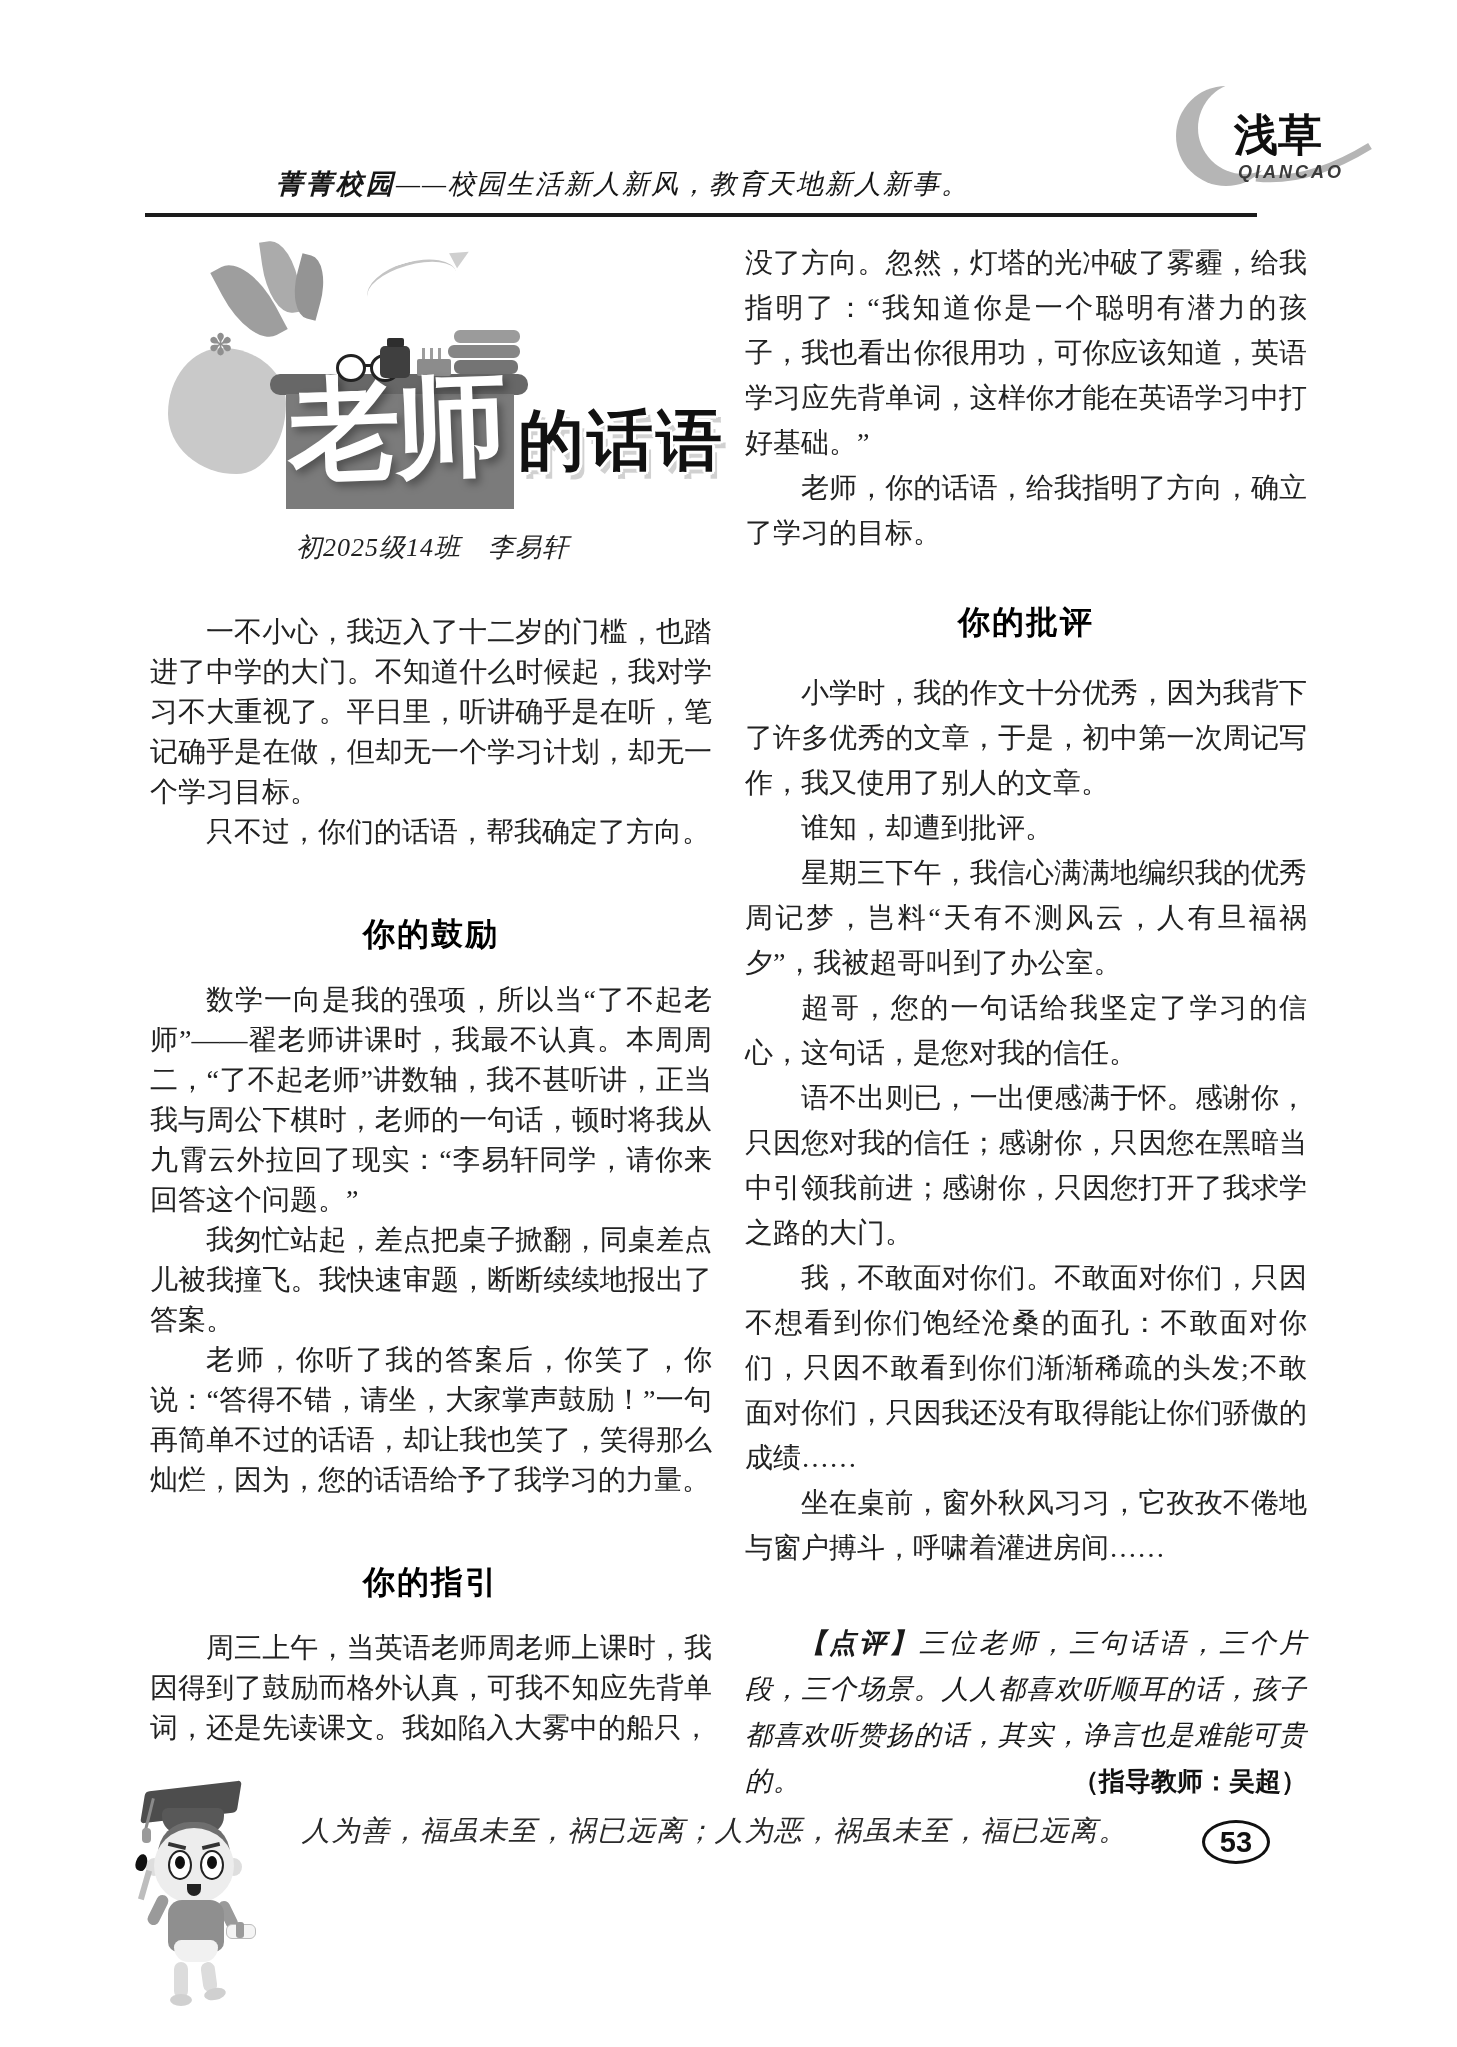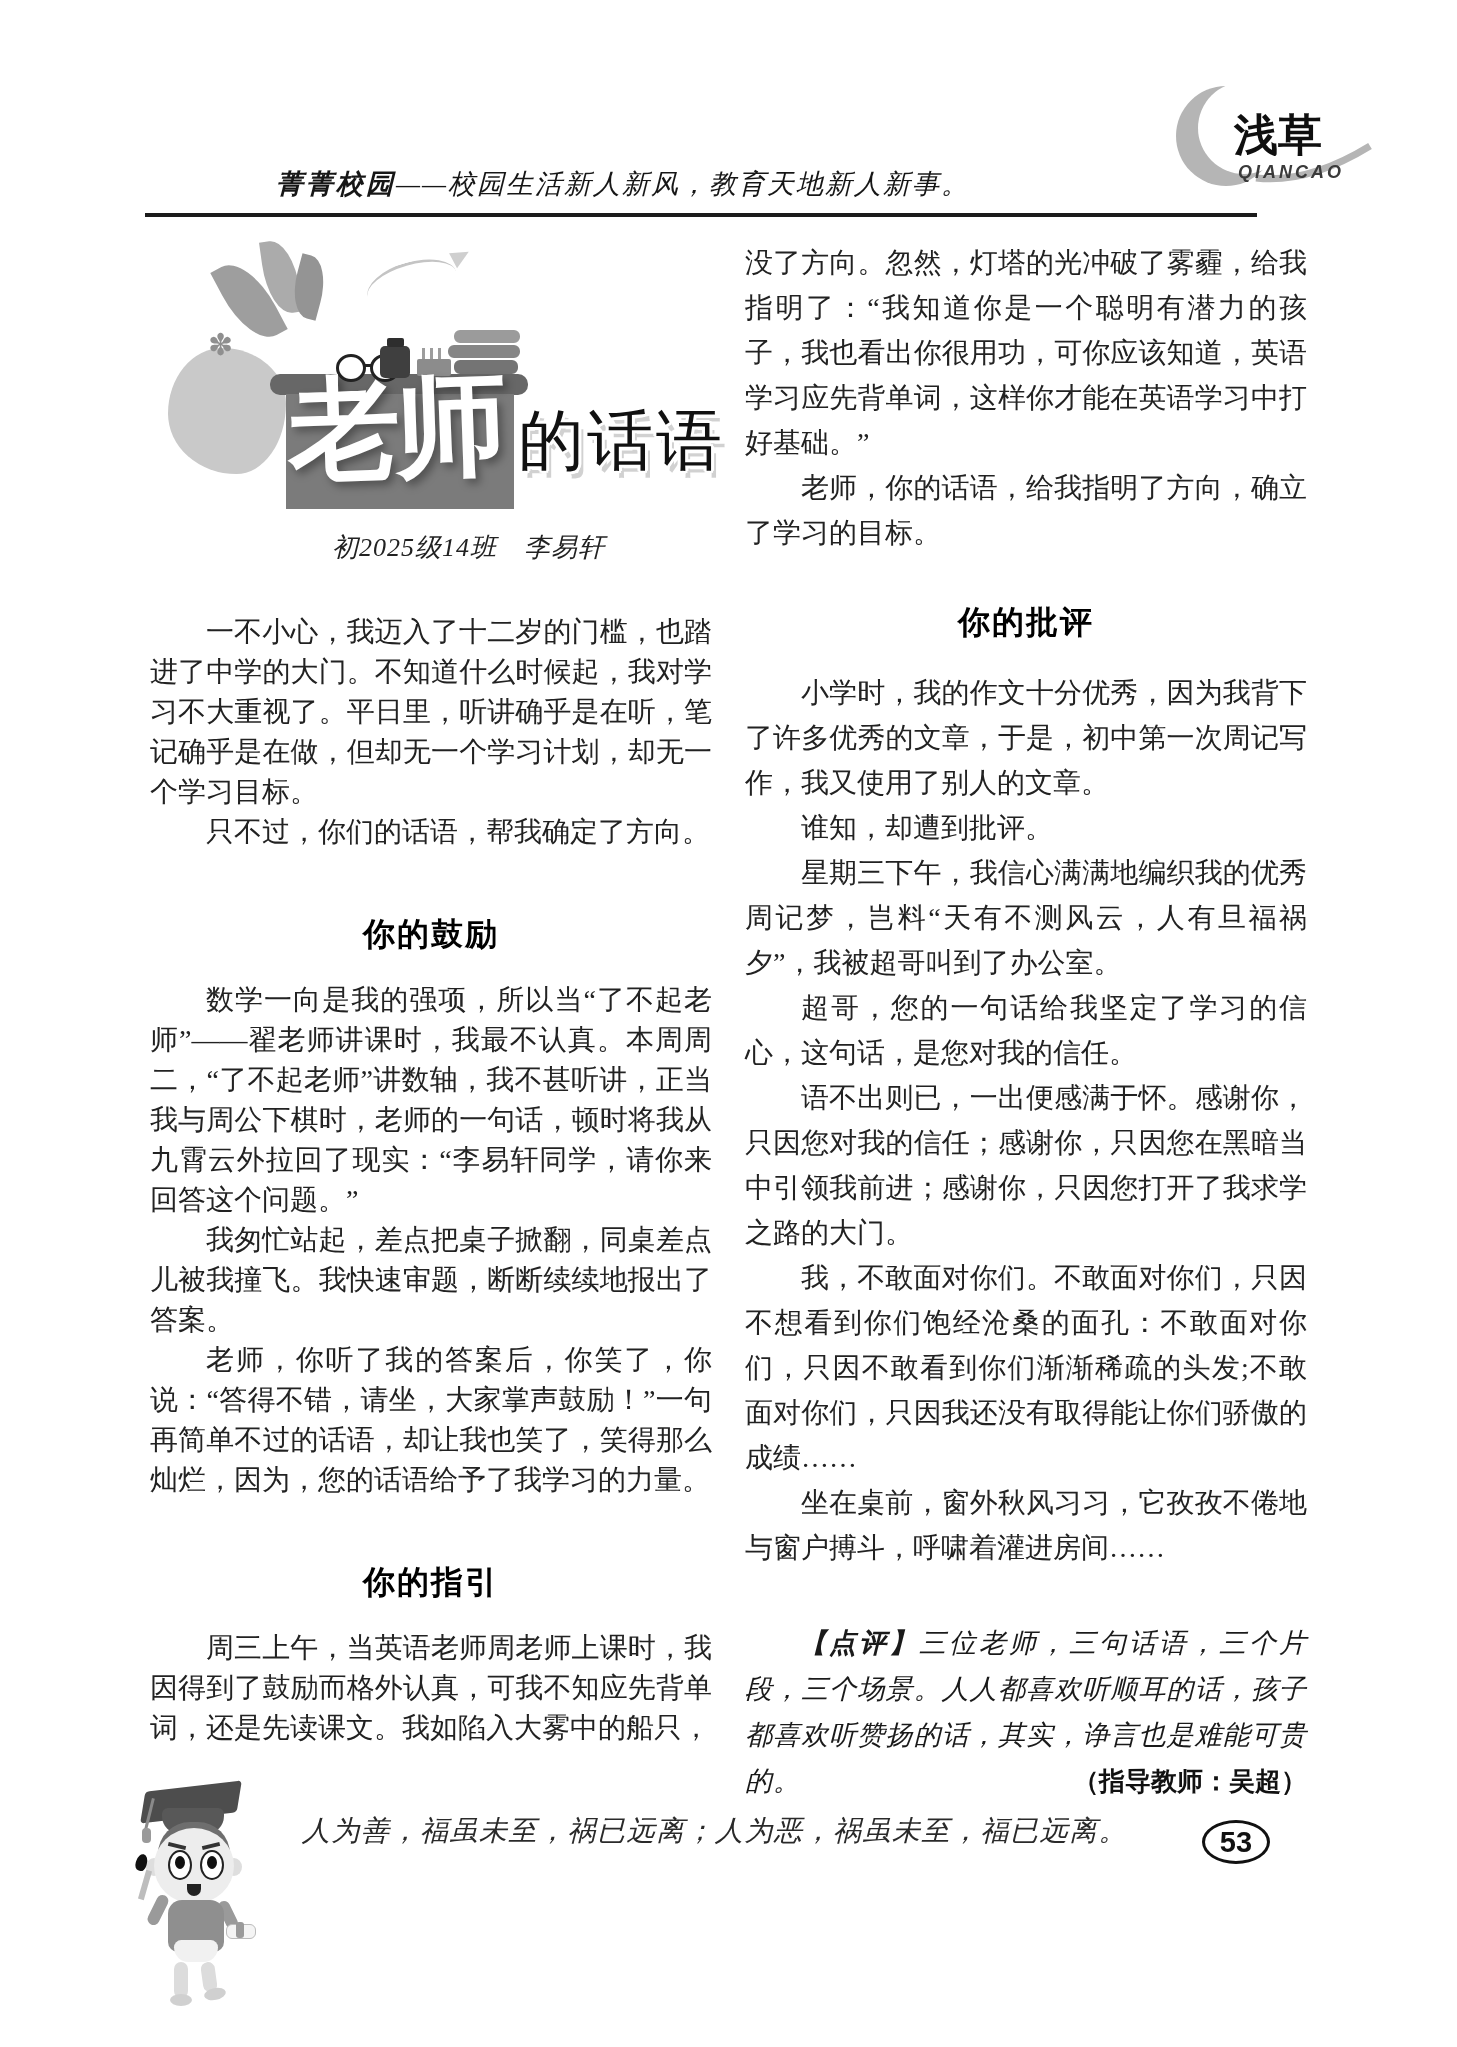--- a/index.html
+++ b/index.html
@@ -22,24 +22,24 @@
   .glass{position:absolute;width:24px;height:22px;border:3px solid #222;border-radius:50%;background:#fff;}
   .glass-bridge{position:absolute;left:363px;top:364px;width:10px;height:3px;background:#222;}
   .ink{position:absolute;left:380px;top:346px;width:30px;height:32px;background:#3f3f3f;border-radius:5px;}
   .ink-cap{position:absolute;left:387px;top:338px;width:17px;height:9px;background:#2e2e2e;border-radius:2px;}
   .penbox{position:absolute;left:417px;top:359px;width:34px;height:17px;background:#8c8c8c;border-radius:2px;}
   .pen{position:absolute;width:3px;height:12px;background:#9d9d9d;top:348px;}
   .book{position:absolute;border:2px solid #ffffff;border-radius:8px;}
   .plane-swoosh{position:absolute;left:366px;top:262px;width:92px;height:42px;border-top:3px solid #c4c4c4;border-radius:50%;transform:rotate(-16deg);}
   .plane{position:absolute;left:452px;top:248px;width:0;height:0;border-left:18px solid #cfcfcf;border-top:8px solid transparent;border-bottom:9px solid transparent;transform:rotate(-28deg);}
   .title-main{position:absolute;left:288px;top:372px;font-size:112px;line-height:1;font-weight:900;color:#ffffff;letter-spacing:-5px;transform:rotate(-2deg);text-shadow:4px 5px 8px rgba(0,0,0,.35);z-index:3;}
-  .title-suffix{position:absolute;left:518px;top:404px;font-size:66px;line-height:1.1;font-weight:400;color:#111;letter-spacing:3px;z-index:3;
+  .title-suffix{position:absolute;left:518px;top:404px;font-size:66px;line-height:1.1;font-weight:700;color:#111;letter-spacing:3px;z-index:3;
     font-family:"Liberation Sans","DejaVu Sans",sans-serif;
     text-shadow:-3px 0 0 #fff,3px 0 0 #fff,0 -3px 0 #fff,0 3px 0 #fff,-2px -2px 0 #fff,2px 2px 0 #fff,-2px 2px 0 #fff,2px -2px 0 #fff,5px 7px 0 rgba(0,0,0,.18);}
-  .byline{position:absolute;left:296px;top:530px;width:280px;font-size:26px;font-style:italic;letter-spacing:1px;color:#222;white-space:nowrap;margin-left:36px;}
+  .byline{position:absolute;left:296px;top:530px;width:280px;font-size:26px;font-style:italic;letter-spacing:1px;color:#222;white-space:nowrap;}
   
   .col{position:absolute;width:562px;}
   .col-left{left:150px;top:612px;}
   .col-right{left:745px;top:240px;}
   .para{margin:0;font-size:28px;text-indent:2em;text-align:justify;color:#222;}
   .col-left .para{line-height:40px;}
   .col-right .para{line-height:45px;}
   .para.noindent{text-indent:0;}
   .sec{font-family:"Liberation Sans","DejaVu Sans",sans-serif;font-weight:900;font-size:32px;color:#000;text-align:center;letter-spacing:2px;margin:60px 0 24px 0;line-height:44px;}
   .col-right .sec{margin:45px 0 26px 0;}

